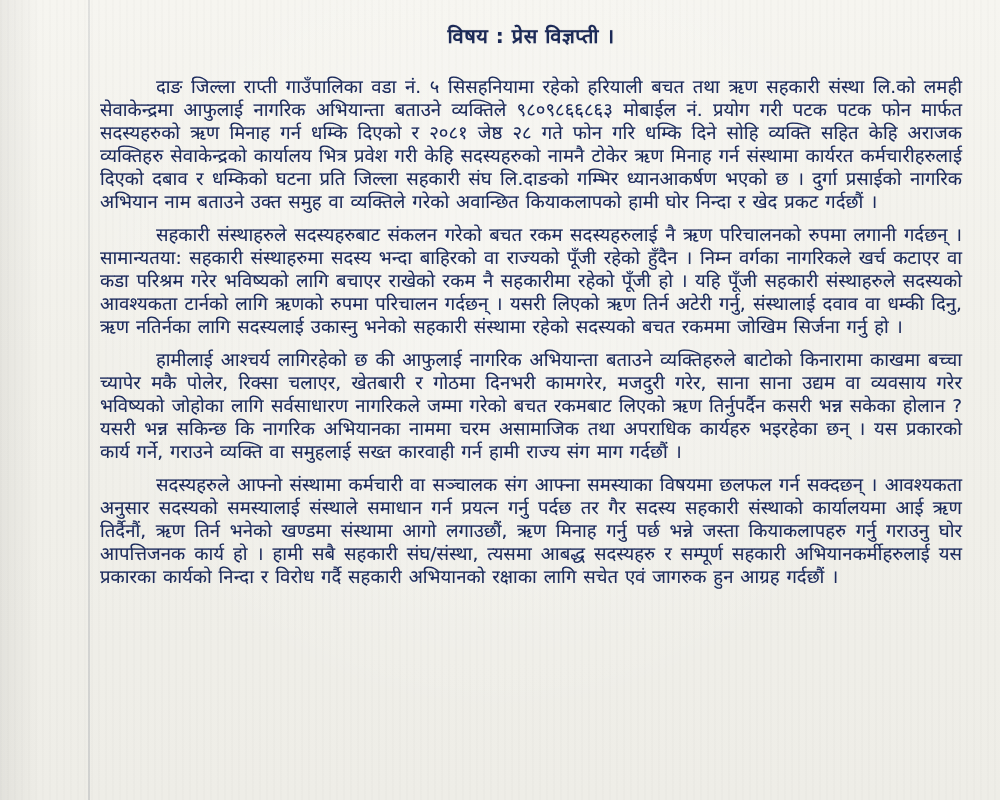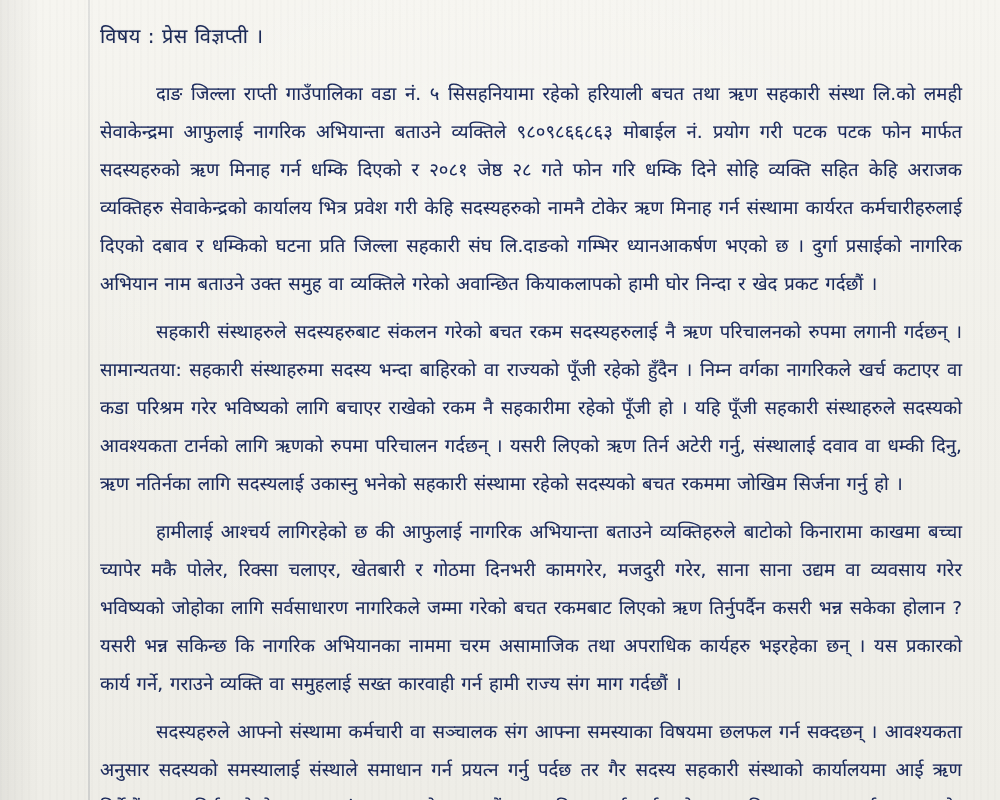--- a/index.html
+++ b/index.html
@@ -52,31 +52,33 @@
     background: linear-gradient(to bottom, rgba(60,70,90,0.22), rgba(60,70,90,0.30));
     opacity: 0.55;
   }
   .doc-body {
     position: relative;
     z-index: 2;
     padding: 14px 38px 0 100px;
     box-sizing: border-box;
   }
   .subject-line {
+    text-align: center;
     font-size: 20px;
     color: #1c2a57;
     letter-spacing: 0.5px;
     margin: 8px 0 26px 0;
     font-family: "DejaVu Sans", sans-serif;
     text-shadow: 0 0 1px rgba(28,42,87,0.25);
+    font-weight: bold;
   }
   .para {
     color: #1b2a5c;
     font-size: 18.5px;
-    line-height: 38px;
+    line-height: 23px;
     text-align: justify;
     text-justify: inter-word;
     margin: 0 0 10px 0;
     text-indent: 56px;
     font-family: "DejaVu Sans", sans-serif;
     text-shadow: 0 0 0.6px rgba(27,42,92,0.30);
     word-spacing: 1px;
   }
   .para:last-child {
     margin-bottom: 16px;

